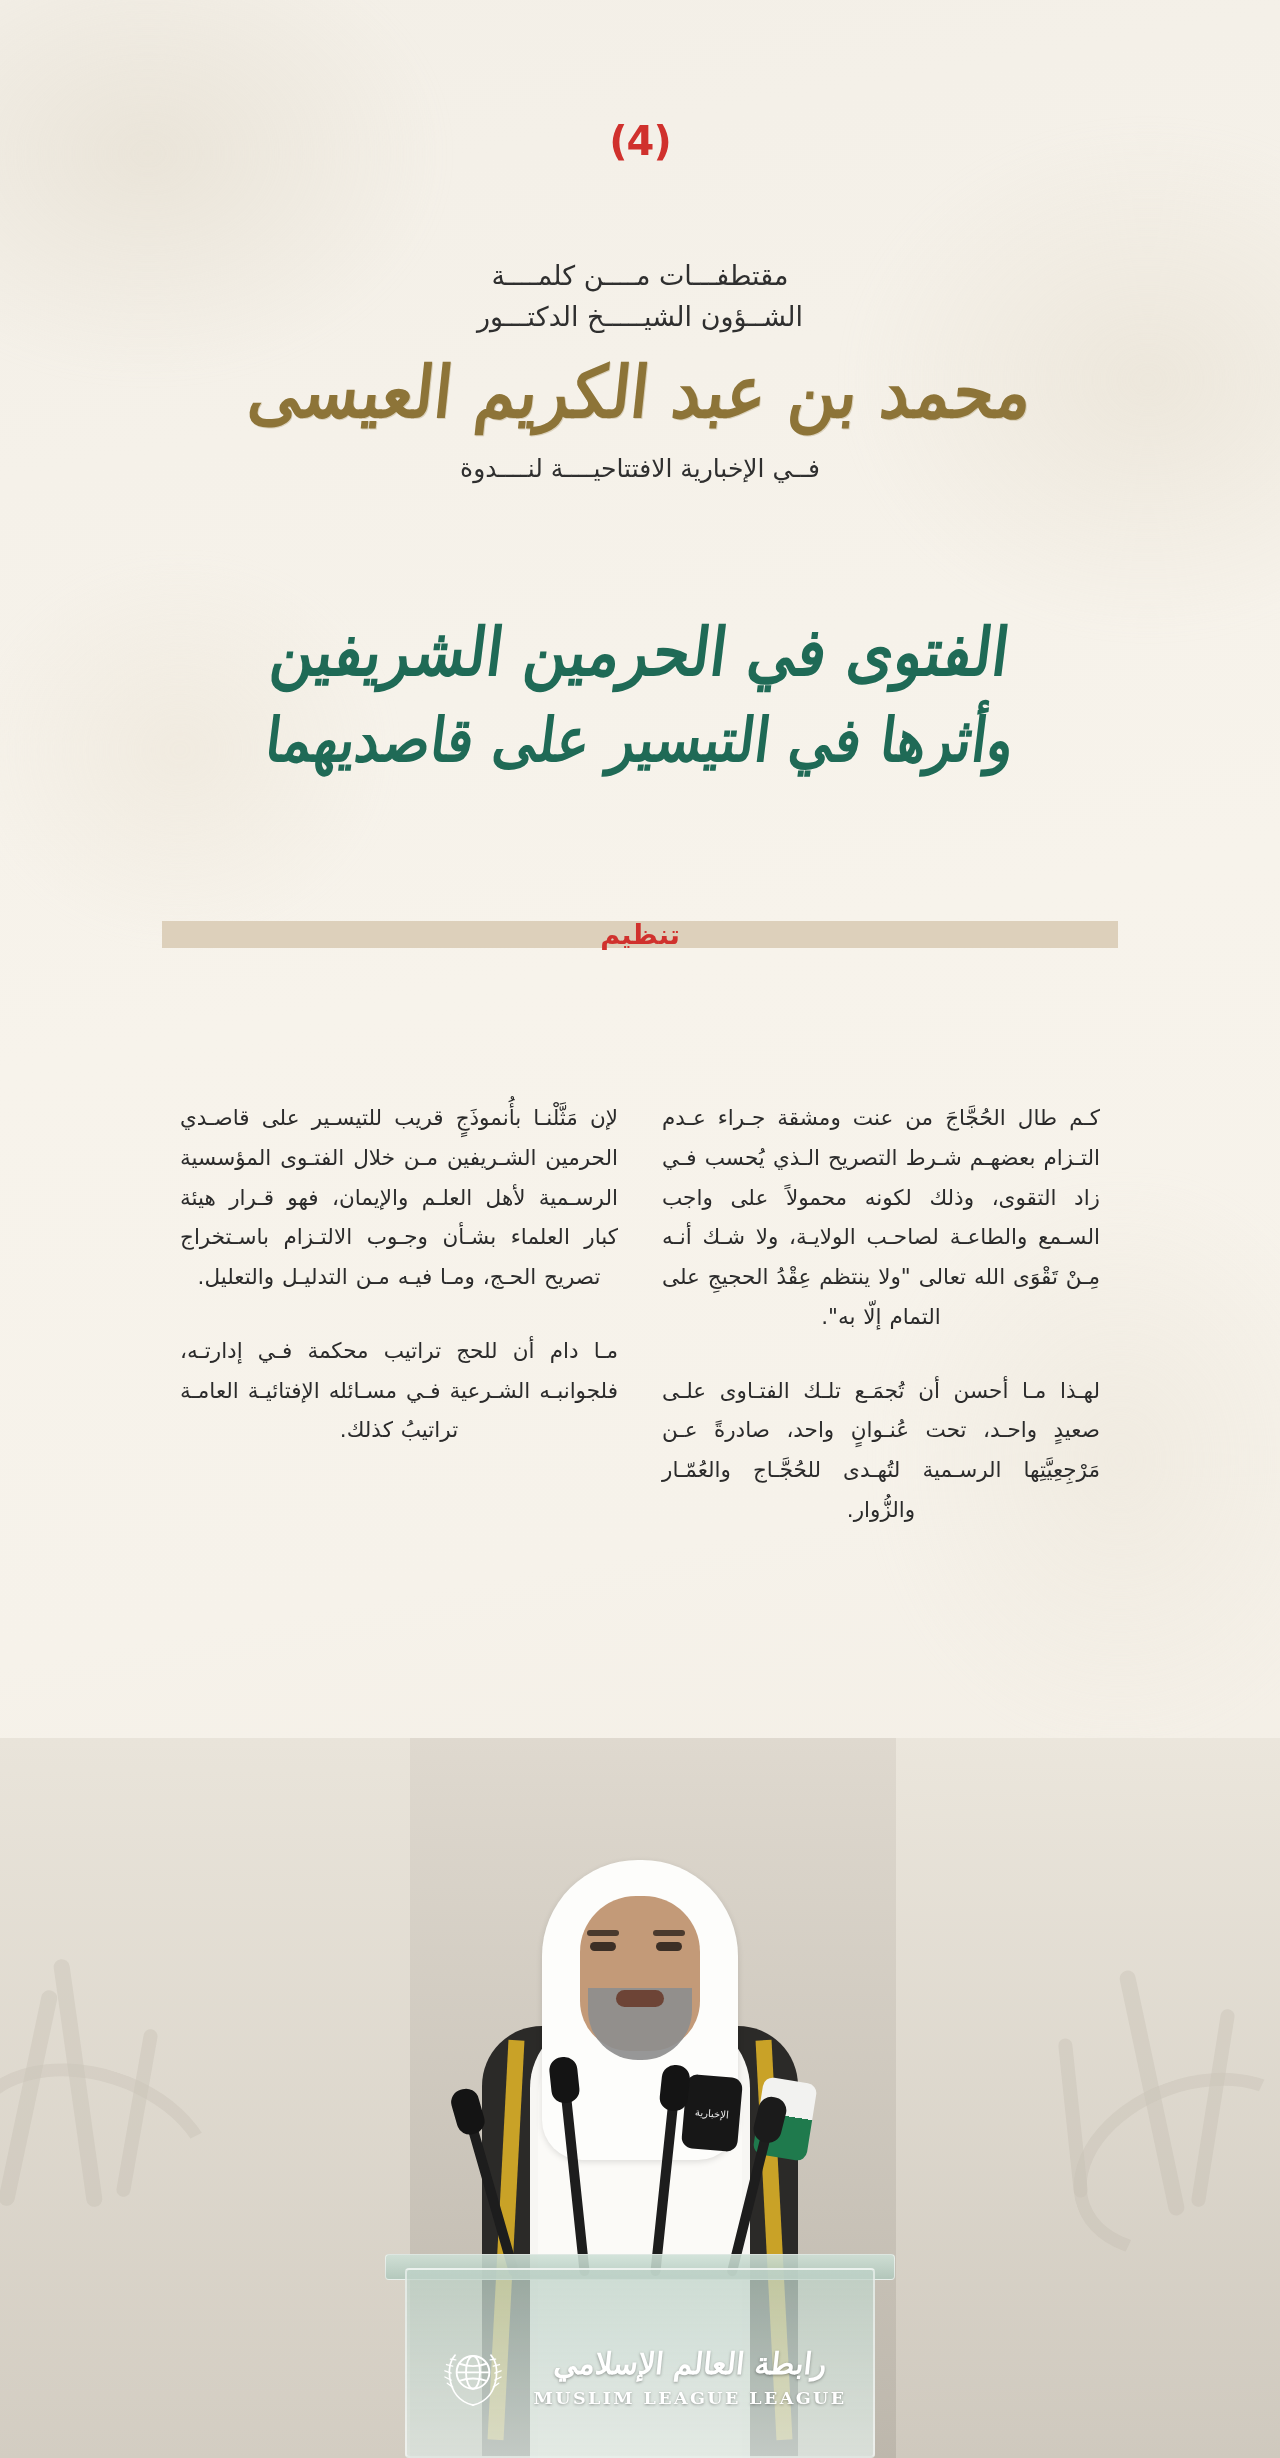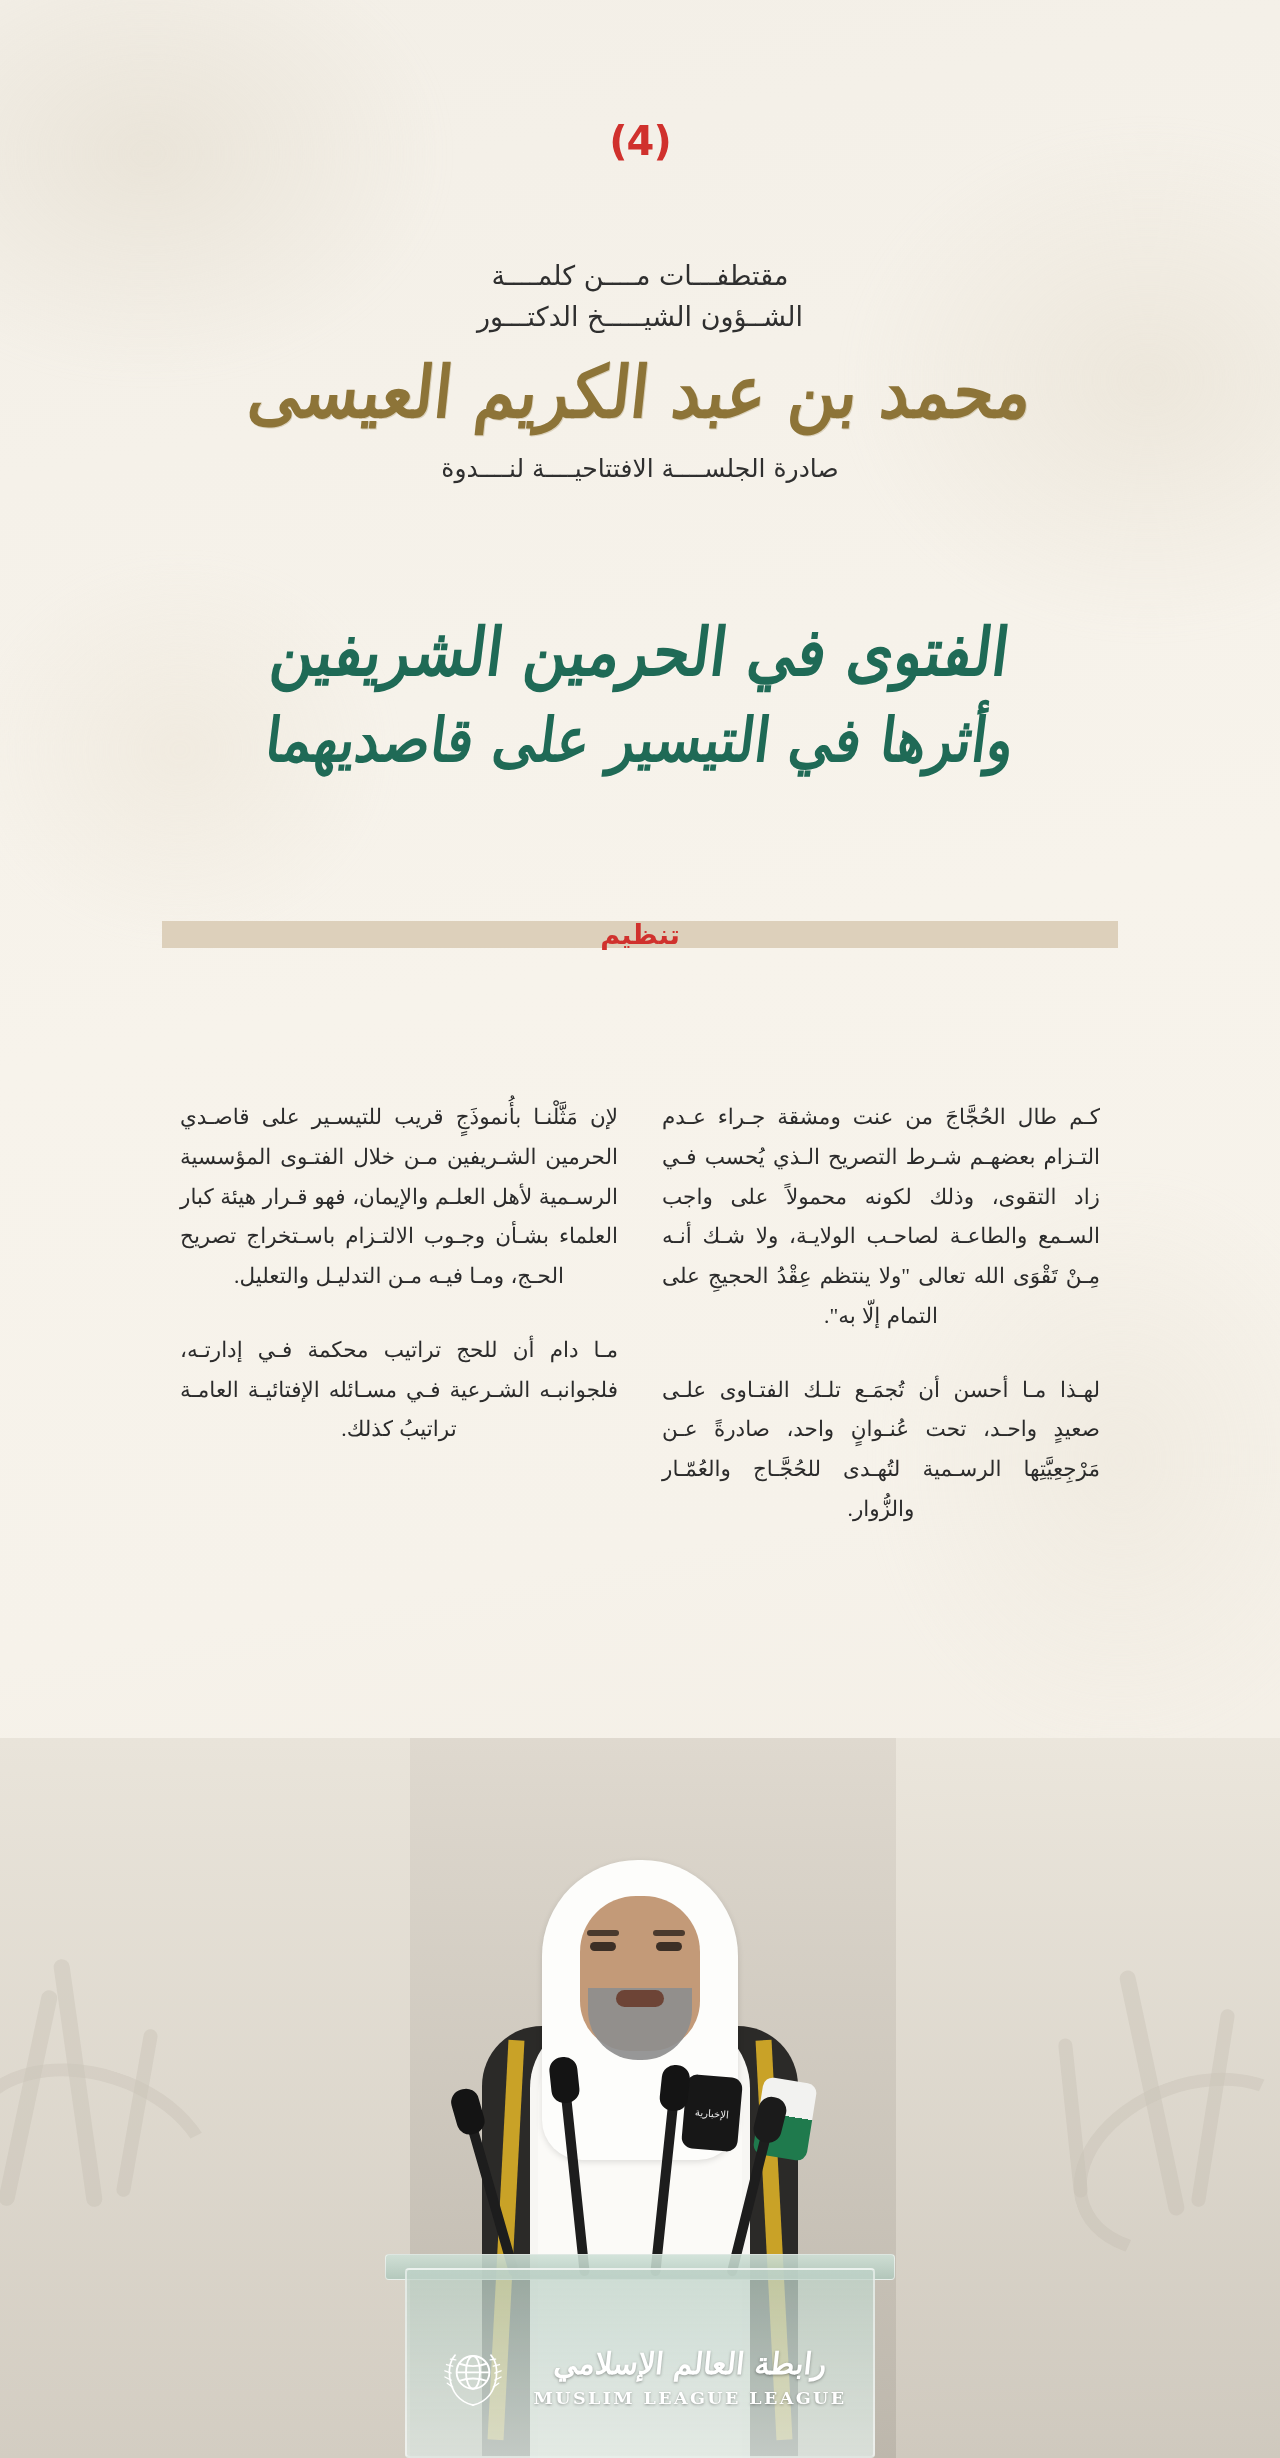--- a/index.html
+++ b/index.html
@@ -83,21 +83,21 @@
     position:absolute;top:982px;left:0;right:0;text-align:center;
     color:#1d6a53;font-size:26px;font-weight:700;direction:rtl;
     letter-spacing:.2px;
   }
 
   
   .body-cols{
     position:absolute;top:1098px;left:180px;width:920px;
     display:flex;flex-direction:row-reverse;gap:44px;direction:rtl;
   }
-  .col{flex:1 1 0;font-family:Liberation Serif, serif;}
+  .col{flex:1 1 0;}
   .para{
     color:#2b2b2b;
     font-size:21.5px;
     line-height:1.85;
     text-align:justify;
     text-align-last:center;
     direction:rtl;
     margin-bottom:34px;
     word-spacing:1px;
   }
@@ -191,21 +191,21 @@
   <div class="wm wm2"></div>
   <div class="wm wm3"></div>
   <div class="wm wm4"></div>
 
   <div class="num">(4)</div>
 
   <div class="hdr">
     <div class="hdr-line kashida">مقتطفـــات مــــن كلمــــة</div>
     <div class="hdr-line kashida">الشــؤون الشيـــــخ الدكتـــور</div>
     <div class="name-calig">محمد بن عبد الكريم العيسى</div>
-    <div class="sub-line kashida">صادرة الجلســــة الافتتاحيــــة لنــــدوة</div>
+    <div class="sub-line kashida">فــي الإخبارية الافتتاحيــــة لنــــدوة</div>
   </div>
 
   <div class="title-calig">
     <span class="t1">الفتوى في الحرمين الشريفين</span>
     <span class="t2">وأثرها في التيسير على قاصديهما</span>
   </div>
 
   <div class="org-band">
     <span>تنظيم</span>
   </div>

